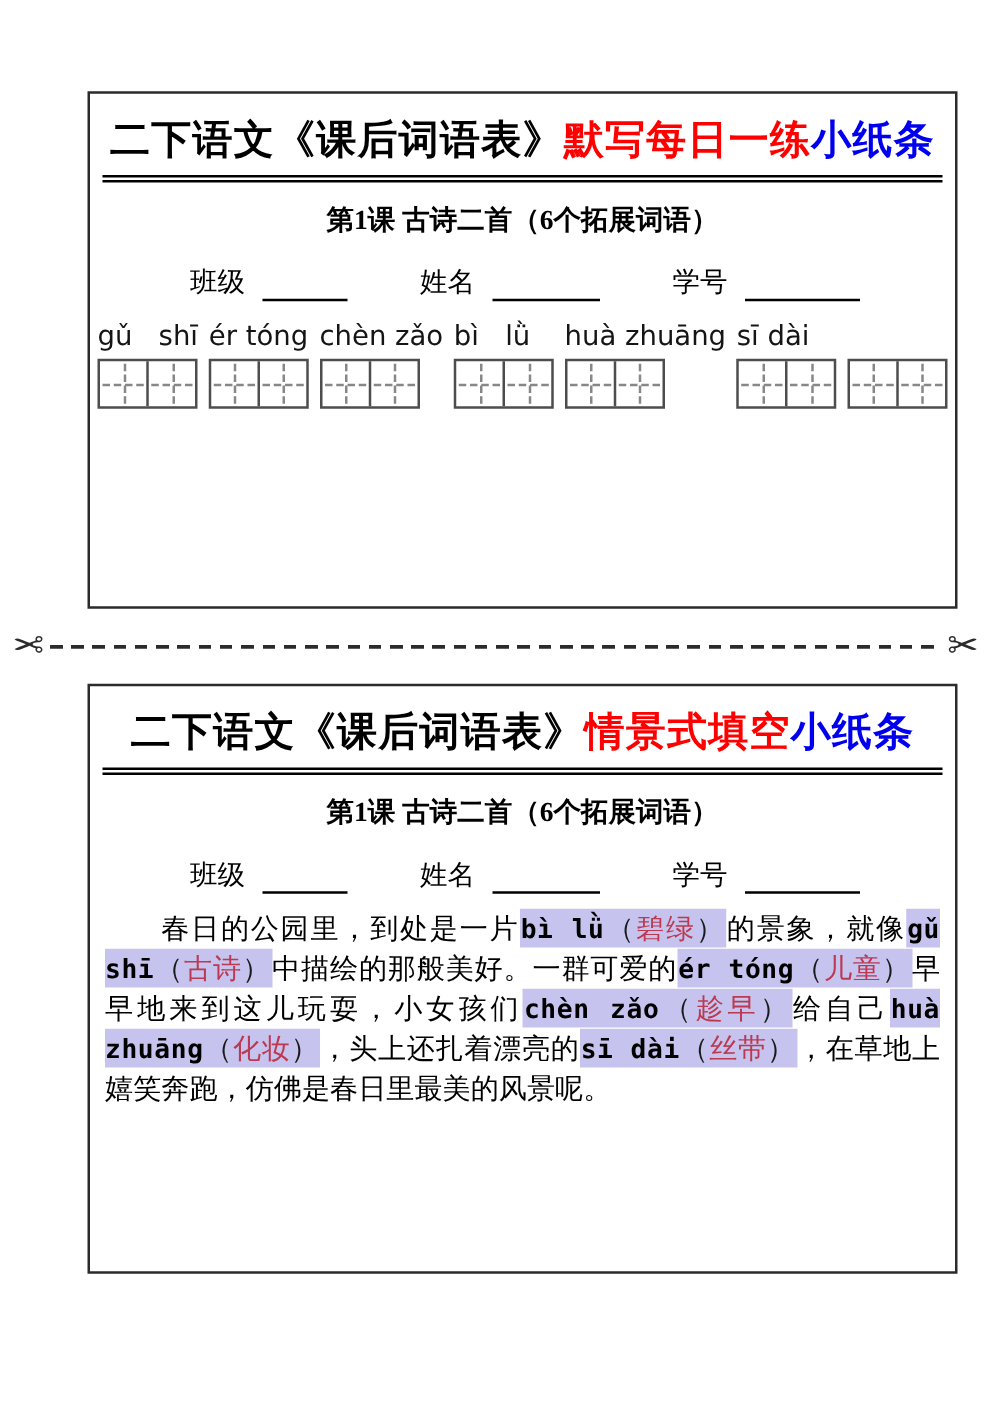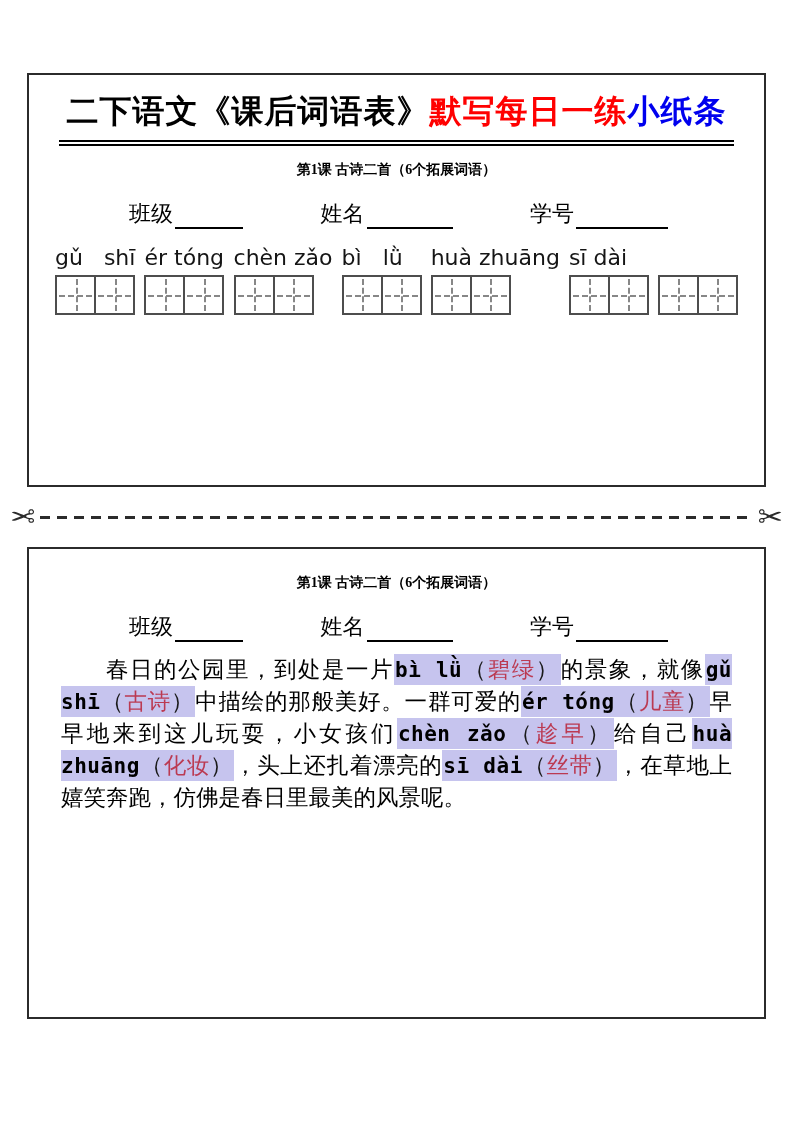--- a/index.html
+++ b/index.html
@@ -1,33 +1,33 @@
 <!DOCTYPE html>
 <html style="--title-red: #ff0000; --title-blue: #0000ee; --answer-red: #bb3a52; --highlight: #c6c4ee; --grid-line: #4d4d4d;"><head>
 <meta charset="utf-8">
 <style>
   html,body{margin:0;padding:0;background:#fff;}
   .page{
     width:793px;height:1122px;background:#ffffff;box-sizing:border-box;
     padding:73px 27px 0;font-family:"Liberation Serif",serif;color:#000;
     position:relative;overflow:hidden;
   }
-  .slip{border:2px solid #2b2b2b;box-sizing:border-box;padding:10px 24px 0;background:#fff;}
+  .slip{border:2px solid #2b2b2b;box-sizing:border-box;padding:10px 4px 0;background:#fff;margin-left:43px;}
   .slip1{height:414px;}
   .slip2{height:472px;}
   .title{
     margin:6px 6px 0;text-align:center;font-size:32px;font-weight:bold;
     font-family:"Liberation Sans",sans-serif;letter-spacing:1px;line-height:1.3;
     padding-bottom:7px;border-bottom:6px double #000;white-space:nowrap;
   }
   .t-red{color:var(--title-red,#ff0000);}
   .t-blue{color:var(--title-blue,#0000ee);}
-  .lesson{text-align:center;font-weight:bold;font-size:14px;margin-top:15px;}
+  .lesson{text-align:center;font-weight:bold;font-size:22px;margin-top:15px;}
   .fields{display:flex;justify-content:space-between;margin:20px 72px 0 76px;font-size:22px;}
-  .field{display:flex;align-items:flex-end;}
+  .field{display:flex;align-items:flex-end;gap:12px;}
   .uline{display:inline-block;border-bottom:2px solid #000;height:3px;margin-left:2px;}
   .field:nth-child(1) .uline{width:68px;}
   .field:nth-child(2) .uline{width:86px;}
   .field:nth-child(3) .uline{width:92px;}
   .words{display:flex;justify-content:space-between;margin-top:12px;padding:0 2px;}
   .word-group{display:flex;flex-direction:column;}
   .pinyin{
     font-family:"DejaVu Sans",sans-serif;font-size:22px;color:#151515;
     height:34px;line-height:34px;white-space:pre;
   }
@@ -133,20 +133,21 @@
       </div>
   </section>
 
   <div class="cutline">
     <span class="scissors scissors-left">✂</span>
     <span class="dash"></span>
     <span class="scissors">✂</span>
   </div>
 
   <section class="slip slip2">
+    <h1 class="title"><span>二下语文《课后词语表》</span><span class="t-red">情景式填空</span><span class="t-blue">小纸条</span></h1>
     <div class="lesson">第1课 古诗二首（6个拓展词语）</div>
     <div class="fields">
       <span class="field">
           <span>班级</span>
           <span class="uline"></span>
         </span>
       <span class="field">
           <span>姓名</span>
           <span class="uline"></span>
         </span>

